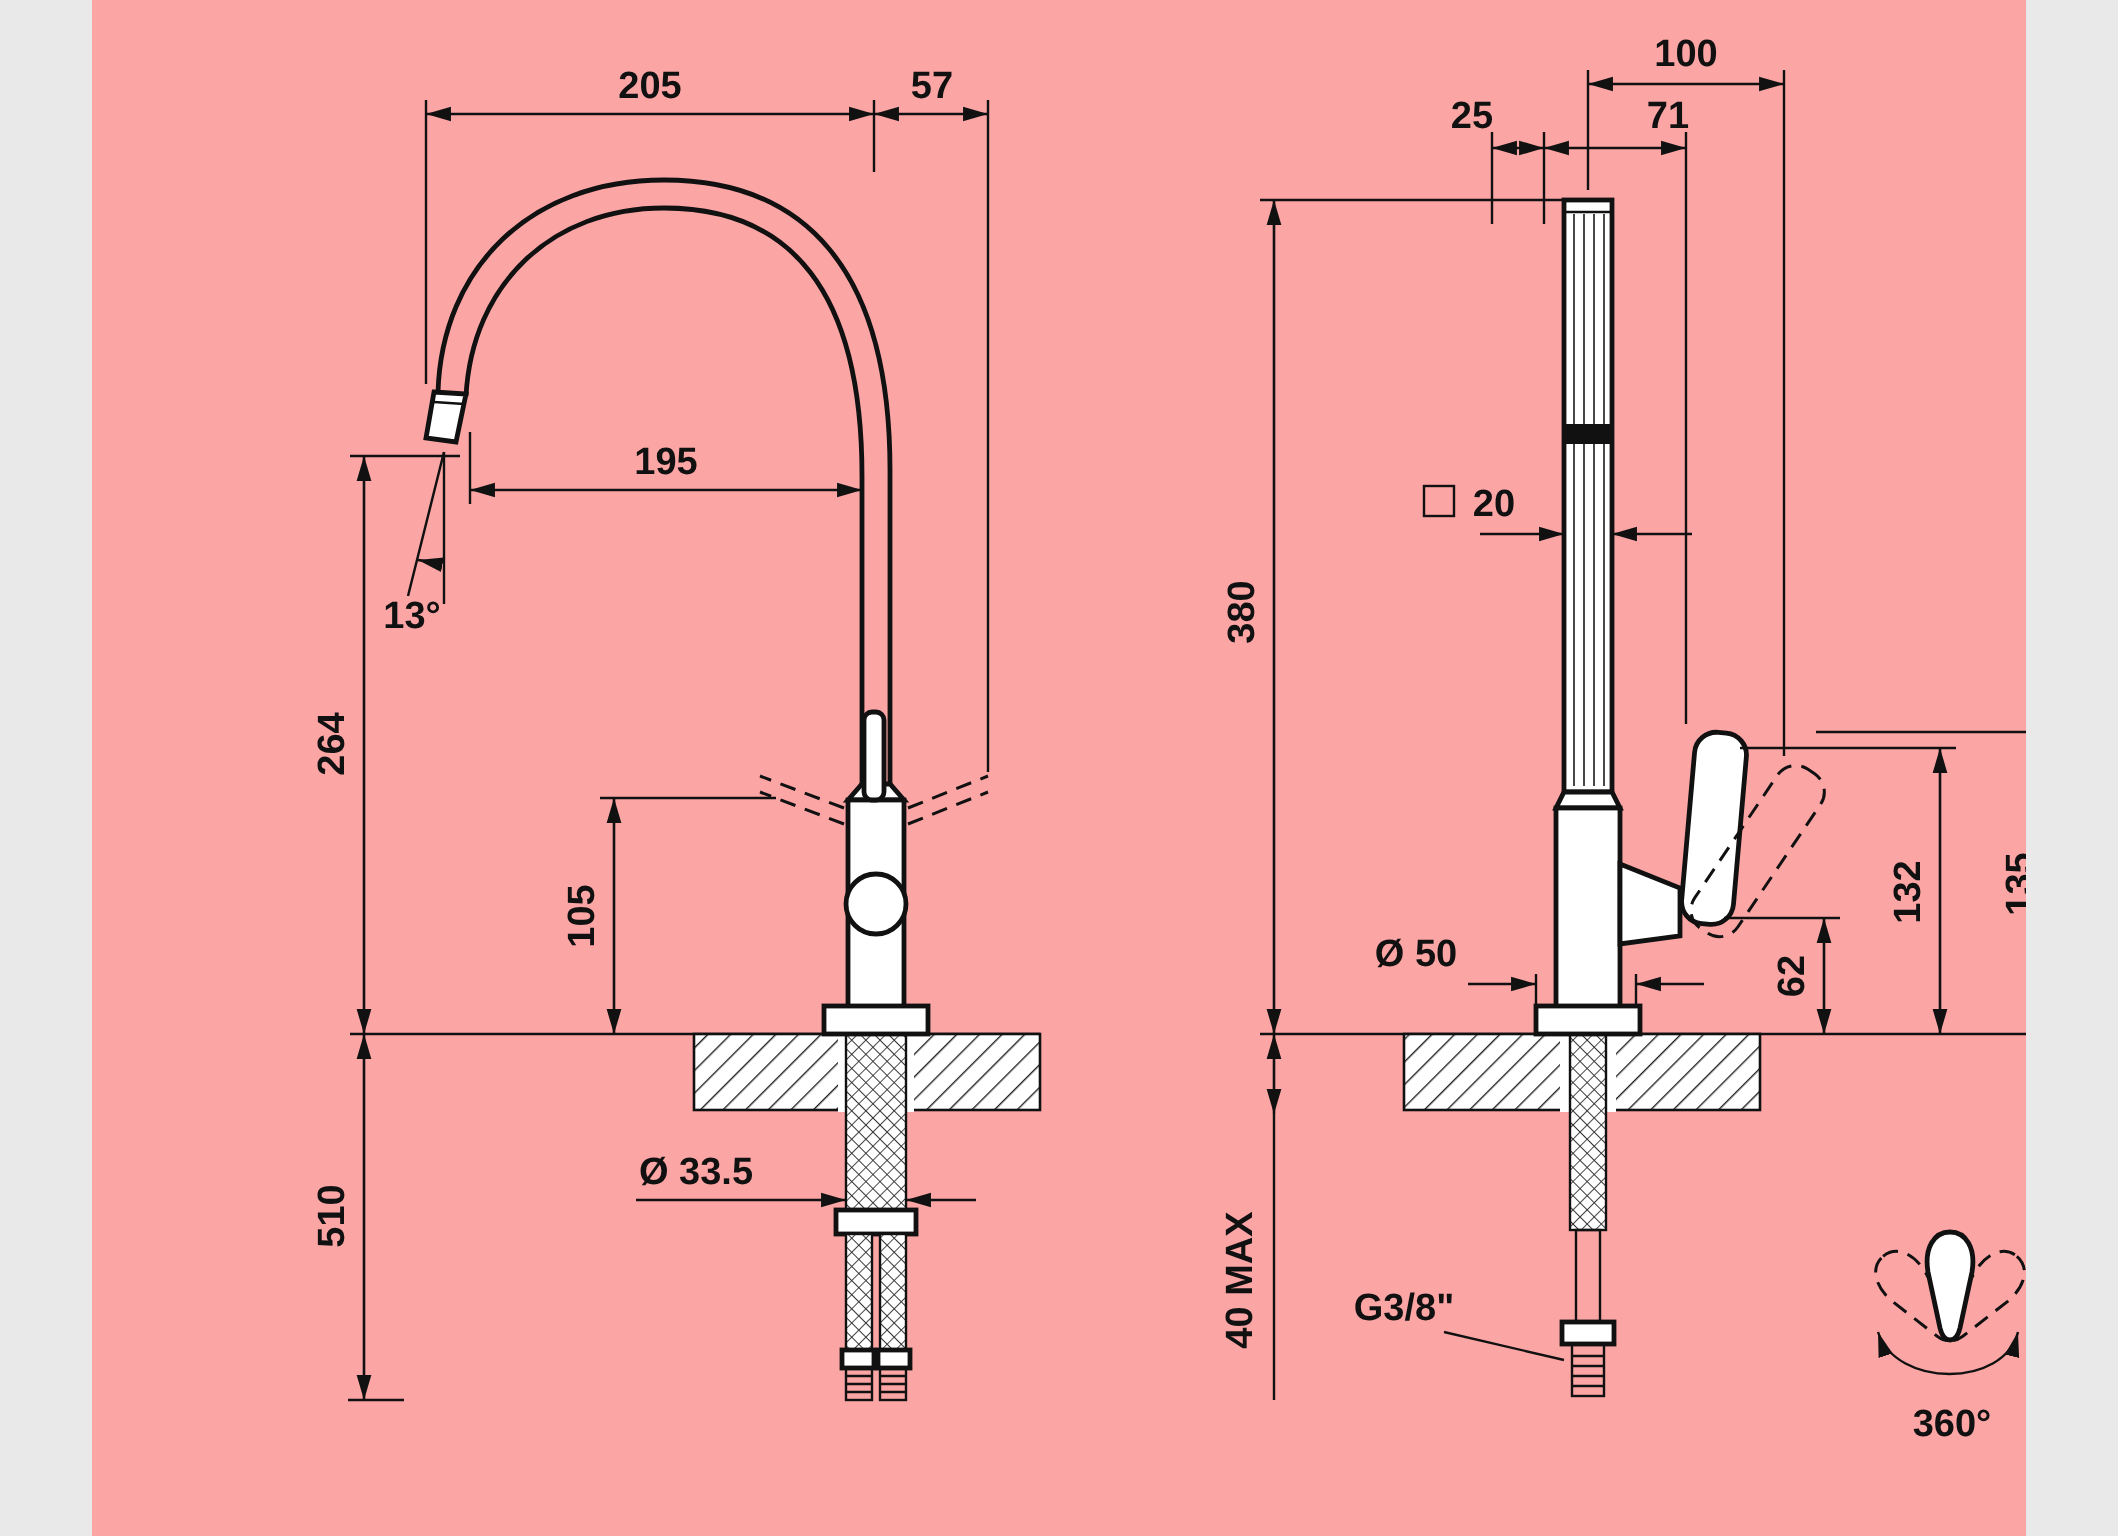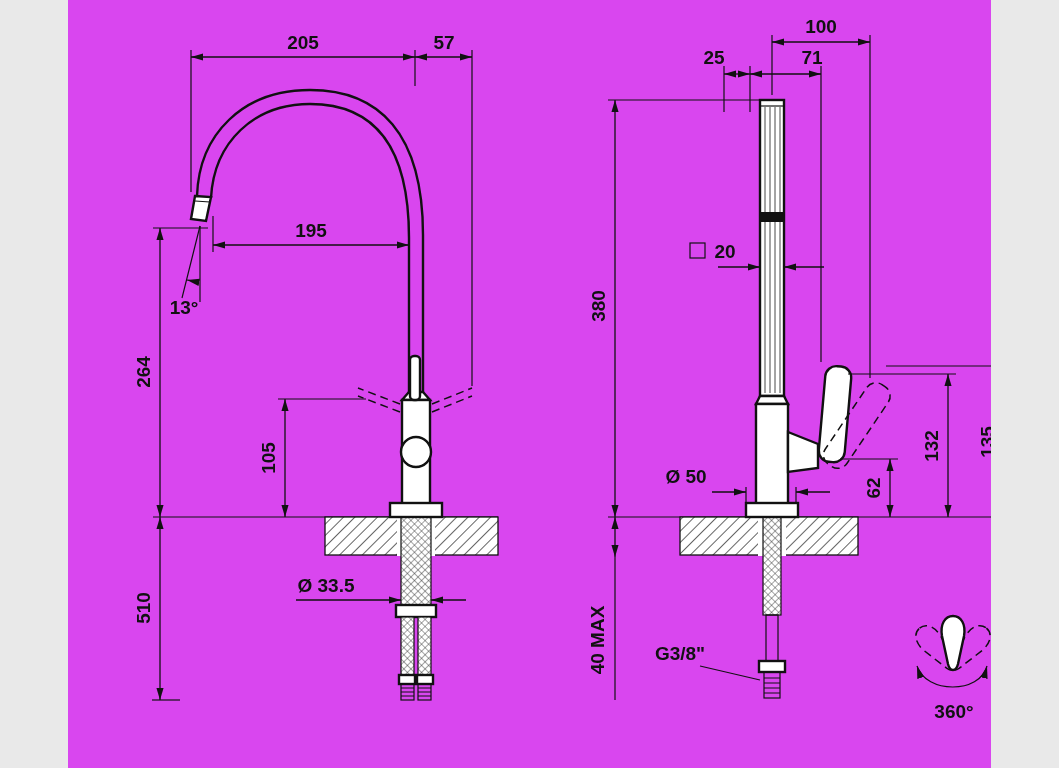--- a/index.html
+++ b/index.html
@@ -1,16 +1,16 @@
 <!DOCTYPE html>
 <html><head>
 <meta charset="utf-8">
 <style>
   html,body{margin:0;padding:0;background:#e9e9e9;}
-  .page{width:923px;height:768px;background:#d946ef;position:relative;margin:0 auto;overflow:hidden;}
+  .page{width:923px;height:768px;background:#fca5a5;position:relative;margin:0 auto;overflow:hidden;padding-left:44px;}
   svg{display:block;}
   .thick{stroke:#111;stroke-width:2.4;fill:#fff;}
   .thickn{stroke:#111;stroke-width:2.4;fill:none;}
   .thin{stroke:#111;stroke-width:1.2;fill:none;}
   .flute{stroke:#333;stroke-width:0.9;fill:none;}
   .dim{stroke:#111;stroke-width:1.3;fill:none;}
   .dash{stroke:#111;stroke-width:1.5;fill:none;stroke-dasharray:8 5;}
   text{font-family:"Liberation Sans",sans-serif;font-weight:bold;font-size:19px;fill:#111;}
   .mid{text-anchor:middle;}
 </style>

